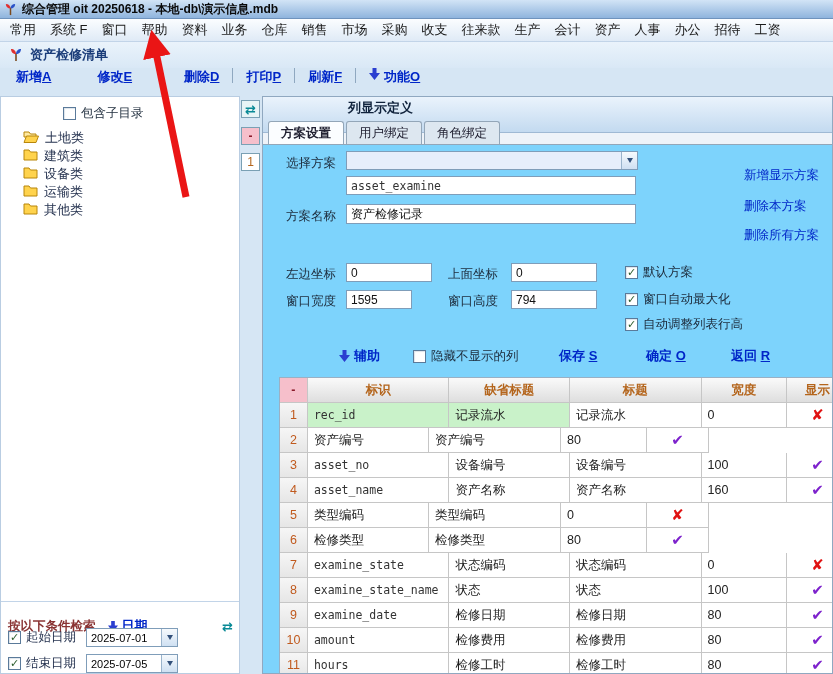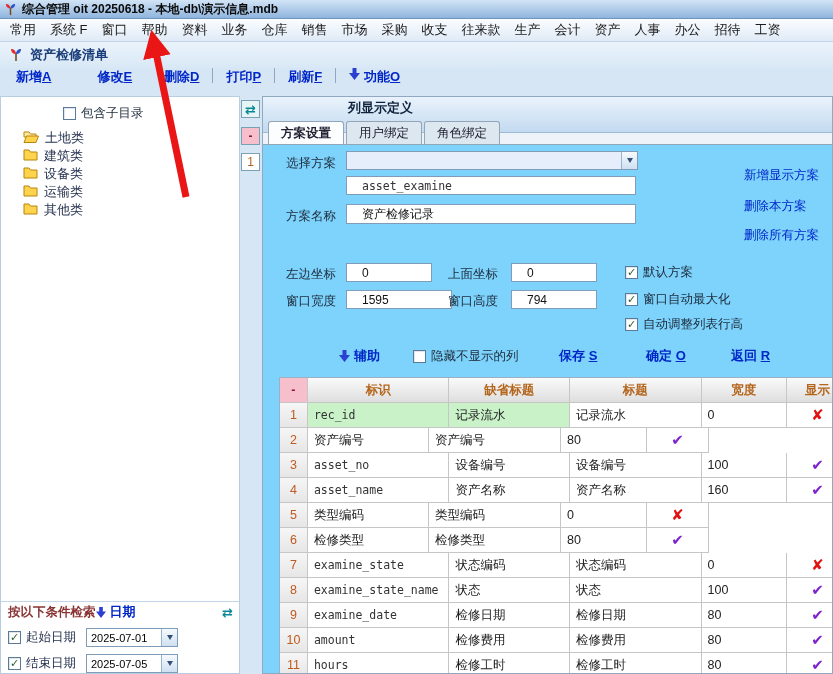--- a/index.html
+++ b/index.html
@@ -15,36 +15,36 @@
     display:flex;align-items:center;padding:0 3px;white-space:nowrap;overflow:hidden}
   .menu-item{padding:3px 7px;font-size:13px;color:#1a1a1a;cursor:default}
   
   .appheader{height:26px;display:flex;align-items:center;gap:7px;padding:0 9px;
     color:#1b3d7a;font-weight:bold;font-size:13px;background:linear-gradient(#eaf3fb,#d9e8f6)}
   
   .toolbar{height:28px;display:flex;align-items:flex-start;padding:0 16px;background:#d6e6f4}
   .tbtn{color:#0026c8;font-weight:bold;font-size:13px;text-decoration:none;cursor:pointer;white-space:nowrap}
   .key{text-decoration:underline}
   .tsep{width:1px;height:15px;background:#8fa8c0;margin:0 13px}
-  .mr1{margin-right:46px}.mr2{margin-right:32px}
+  .mr1{margin-right:46px}.mr2{margin-right:52px}
   .dicon{display:inline-block;vertical-align:-2px;margin-right:4px}
   
   .main{position:absolute;top:96px;left:0;right:0;bottom:0;display:flex}
   .left-panel{width:240px;background:#ffffff;border:1px solid #b9cde2;position:relative;flex:none}
   .inc-row{position:absolute;top:8px;left:62px;display:flex;align-items:center;gap:5px}
   .tree{position:absolute;top:32px;left:22px}
   .tree-item{display:flex;align-items:center;gap:6px;height:18px;color:#25324f;font-size:13px;cursor:pointer}
   .search{position:absolute;left:0;right:0;bottom:0;height:72px;border-top:1px solid #c2d4e8;background:#fff}
-  .search-head{position:absolute;top:1px;left:7px;right:6px;display:flex;align-items:center;gap:0}
+  .search-head{position:absolute;top:15px;left:7px;right:6px;display:flex;align-items:center;gap:12px}
   .search-title{color:#8a3434;font-weight:bold;font-size:12.5px}
   .drow{position:absolute;left:7px;display:flex;align-items:center;gap:5px}
   .drow1{top:26px}.drow2{top:52px}
   .dlabel{color:#25324f;font-size:12.5px;width:55px}
   
-  .field{border:1px solid #7f9db9;background:#fff;height:19px;font-size:12px;padding:0 15px;
+  .field{border:1px solid #7f9db9;background:#fff;height:19px;font-size:12px;padding:0 4px;
     font-family:"Liberation Sans","DejaVu Sans",sans-serif;color:#111}
   .combo{display:inline-flex;border:1px solid #7f9db9;background:#fff;height:19px;align-items:stretch}
   .combo .cval{flex:1;border:none;outline:none;padding:0 4px;font-size:12px;background:#fff;min-width:0}
   .combo.blue .cval{background:#e6eefb}
   .dbtn{width:16px;background:linear-gradient(#f6fafd,#cfe0f2);border-left:1px solid #9ab4cc;
     display:flex;align-items:center;justify-content:center;cursor:pointer}
   .tri{width:0;height:0;border-left:3.5px solid transparent;border-right:3.5px solid transparent;border-top:5px solid #32507a}
   .cb{width:13px;height:13px;border:1px solid #5a7a9a;background:#fff;display:inline-flex;flex:none;
     align-items:center;justify-content:center;cursor:pointer;box-shadow:inset 1px 1px 1px #dde4ea}
   .tick{font-size:11px;font-weight:bold;color:#2b5c2b;line-height:1}
@@ -258,21 +258,21 @@
         <span class="abs dlink" style="left:481px;top:22px">新增显示方案</span>
         <span class="abs dlink" style="left:481px;top:53px">删除本方案</span>
         <span class="abs dlink" style="left:481px;top:82px">删除所有方案</span>
 
         <span class="abs flabel" style="left:23px;top:121px">左边坐标</span>
         <input class="abs field" style="left: 83px; top: 118px; width: 86px;" value="0">
         <span class="abs flabel" style="left:185px;top:121px">上面坐标</span>
         <input class="abs field" style="left: 248px; top: 118px; width: 86px;" value="0">
 
         <span class="abs flabel" style="left:23px;top:148px">窗口宽度</span>
-        <input class="abs field" style="left: 83px; top: 145px; width: 106px;" value="1595">
+        <input class="abs field" style="left: 83px; top: 145px; width: 66px;" value="1595">
         <span class="abs flabel" style="left:185px;top:148px">窗口高度</span>
         <input class="abs field" style="left: 248px; top: 145px; width: 86px;" value="794">
 
         <span class="abs dcheck" style="left:362px;top:119px">
           <span class="cb">
               <span class="tick">✓</span>
             </span>
           <span class="flabel">默认方案</span>
         </span>
         <span class="abs dcheck" style="left:362px;top:146px">

